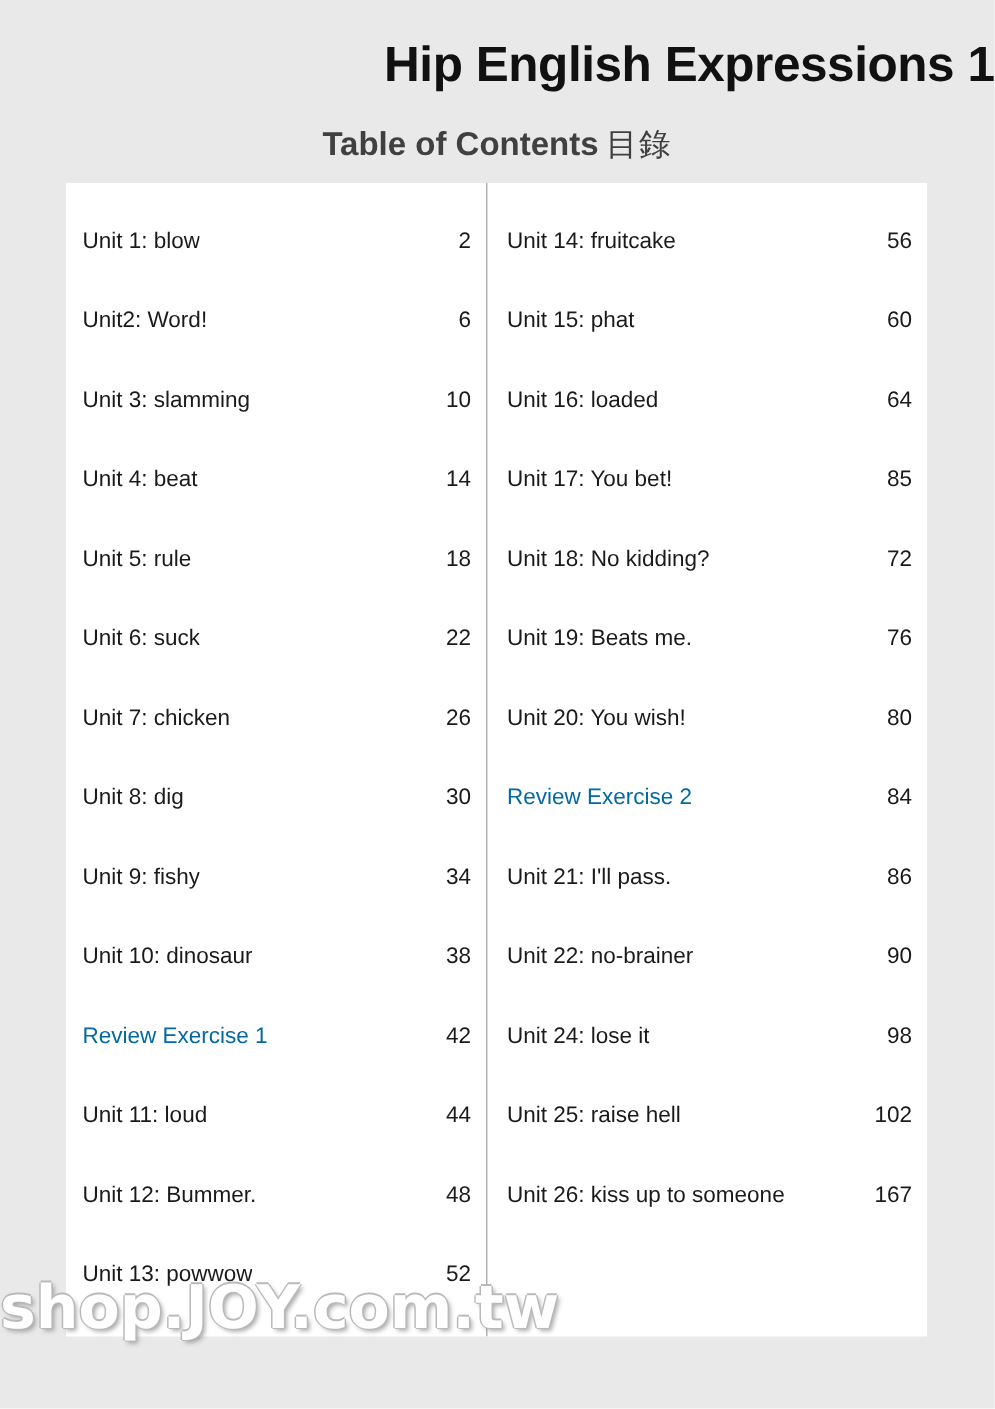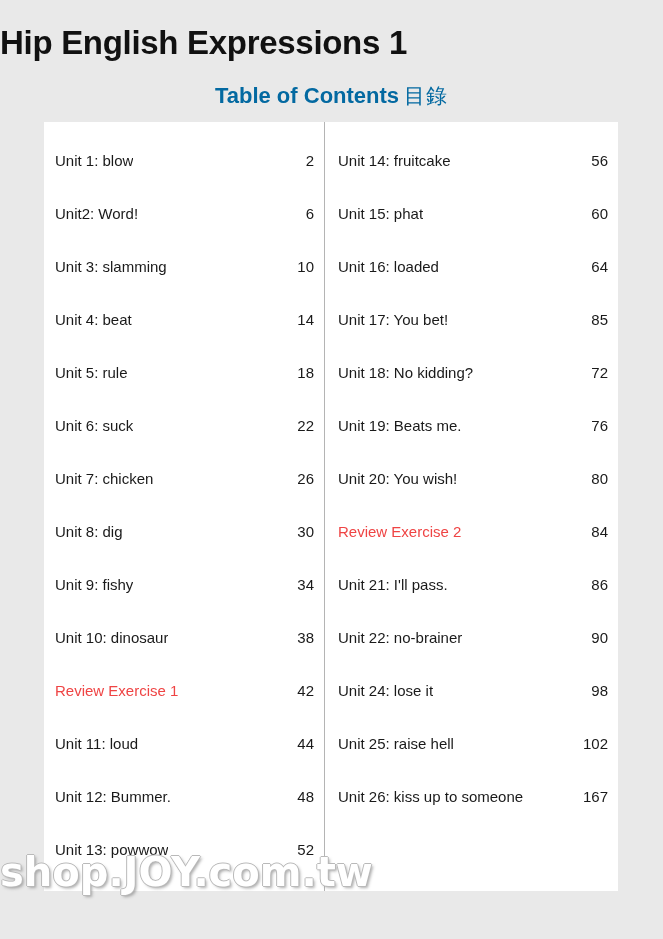--- a/index.html
+++ b/index.html
@@ -20,38 +20,38 @@
     width: 663px;
     height: 939px;
   }
 
   
   .book-title {
     position: absolute;
     top: 22px;
     left: 0;
     width: 663px;
-    text-align: left;
+    text-align: right;
     font-size: 33px;
     font-weight: bold;
     color: #111111;
     letter-spacing: -0.3px;
     line-height: 42px;
     white-space: nowrap;
   }
 
   .toc-heading {
     position: absolute;
     top: 82px;
     left: 0;
     width: 663px;
     text-align: center;
     font-size: 22px;
     font-weight: bold;
-    color: #0369a1;
+    color: #404040;
     line-height: 28px;
     white-space: nowrap;
   }
   .toc-heading .cjk {
     font-weight: normal;
     font-family: "DejaVu Sans", sans-serif;
     font-size: 21px;
     margin-left: 5px;
     letter-spacing: 1px;
   }
@@ -113,21 +113,21 @@
     overflow: hidden;
     text-overflow: ellipsis;
   }
   .row-page {
     flex: 0 0 auto;
     text-align: right;
     padding-left: 10px;
     color: #1a1a1a;
   }
 
-  .toc-row.review .row-label { color: #ef4444; }
+  .toc-row.review .row-label { color: #0369a1; }
 
   
   .watermark {
     position: absolute;
     left: 0;
     top: 849px;
     width: 663px;
     font-size: 40px;
     font-weight: bold;
     font-family: "DejaVu Sans", sans-serif;

